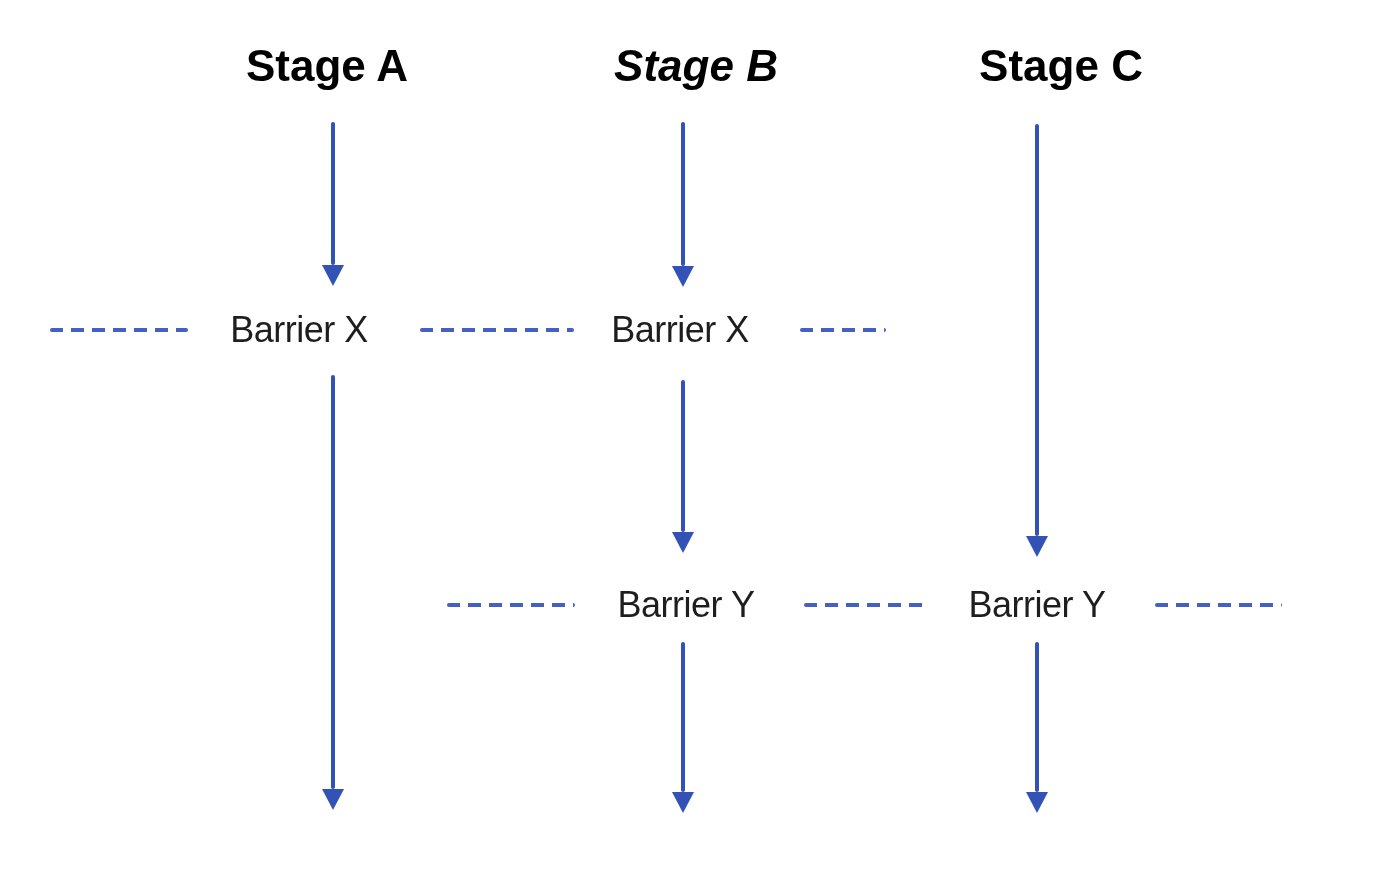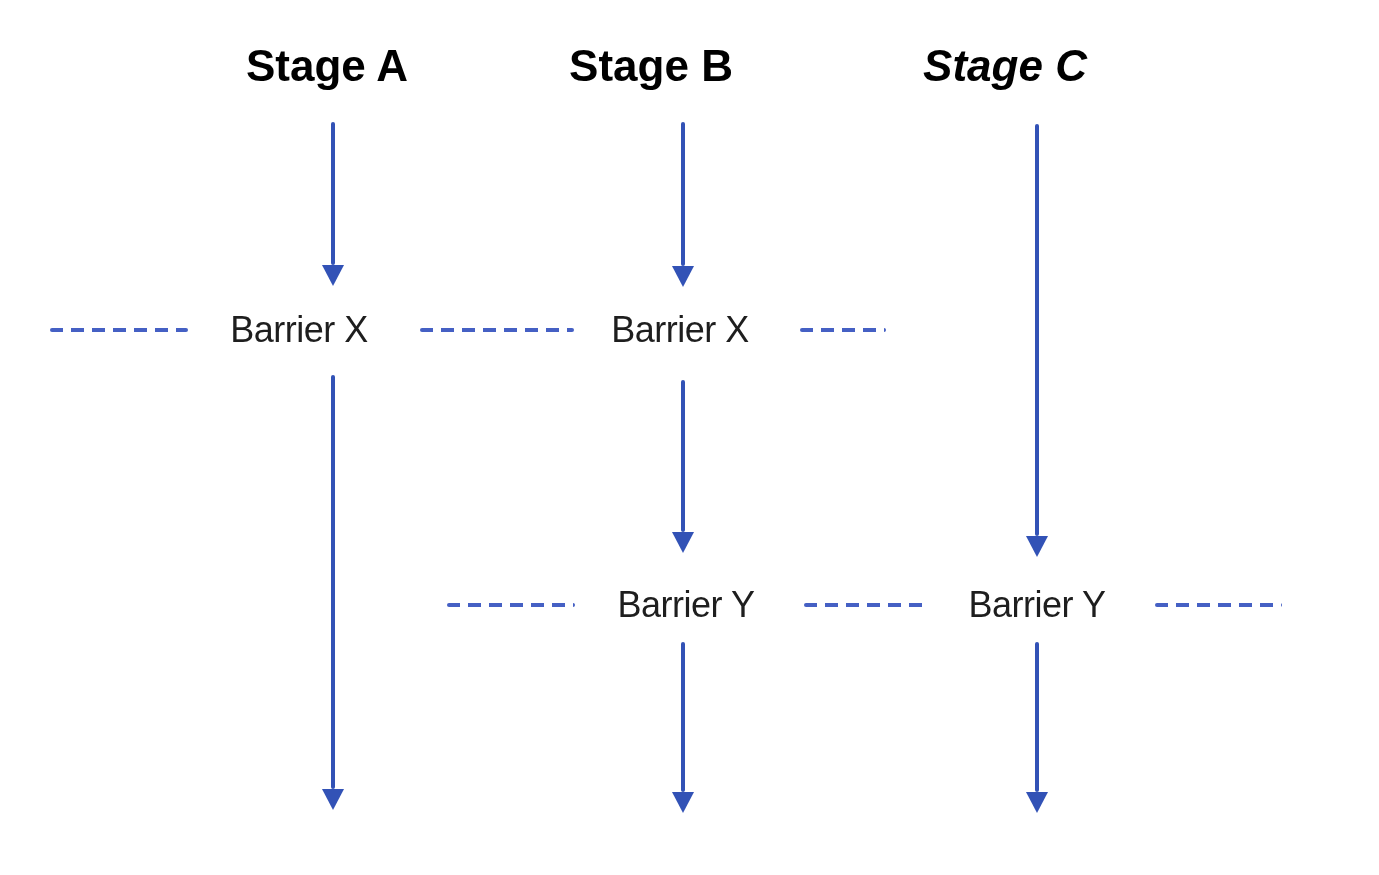--- a/index.html
+++ b/index.html
@@ -20,22 +20,22 @@
     position: absolute;
     top: 42px;
     transform: translateX(-50%);
     font-size: 44px;
     font-weight: 700;
     line-height: 1.1;
     color: var(--stage-text, #000);
     white-space: nowrap;
   }
   .stage-a { left: 327px; }
-  .stage-b { left: 651px; }
-  .stage-c { left: 1005px; font-style: italic; }
+  .stage-b { left: 696px; font-style: italic; }
+  .stage-c { left: 1061px; }
 
   
   .barrier-label {
     position: absolute;
     transform: translateX(-50%);
     font-size: 36px;
     font-weight: 500;
     letter-spacing: -0.5px;
     line-height: 44px;
     color: var(--barrier-text, #1e1e1e);

